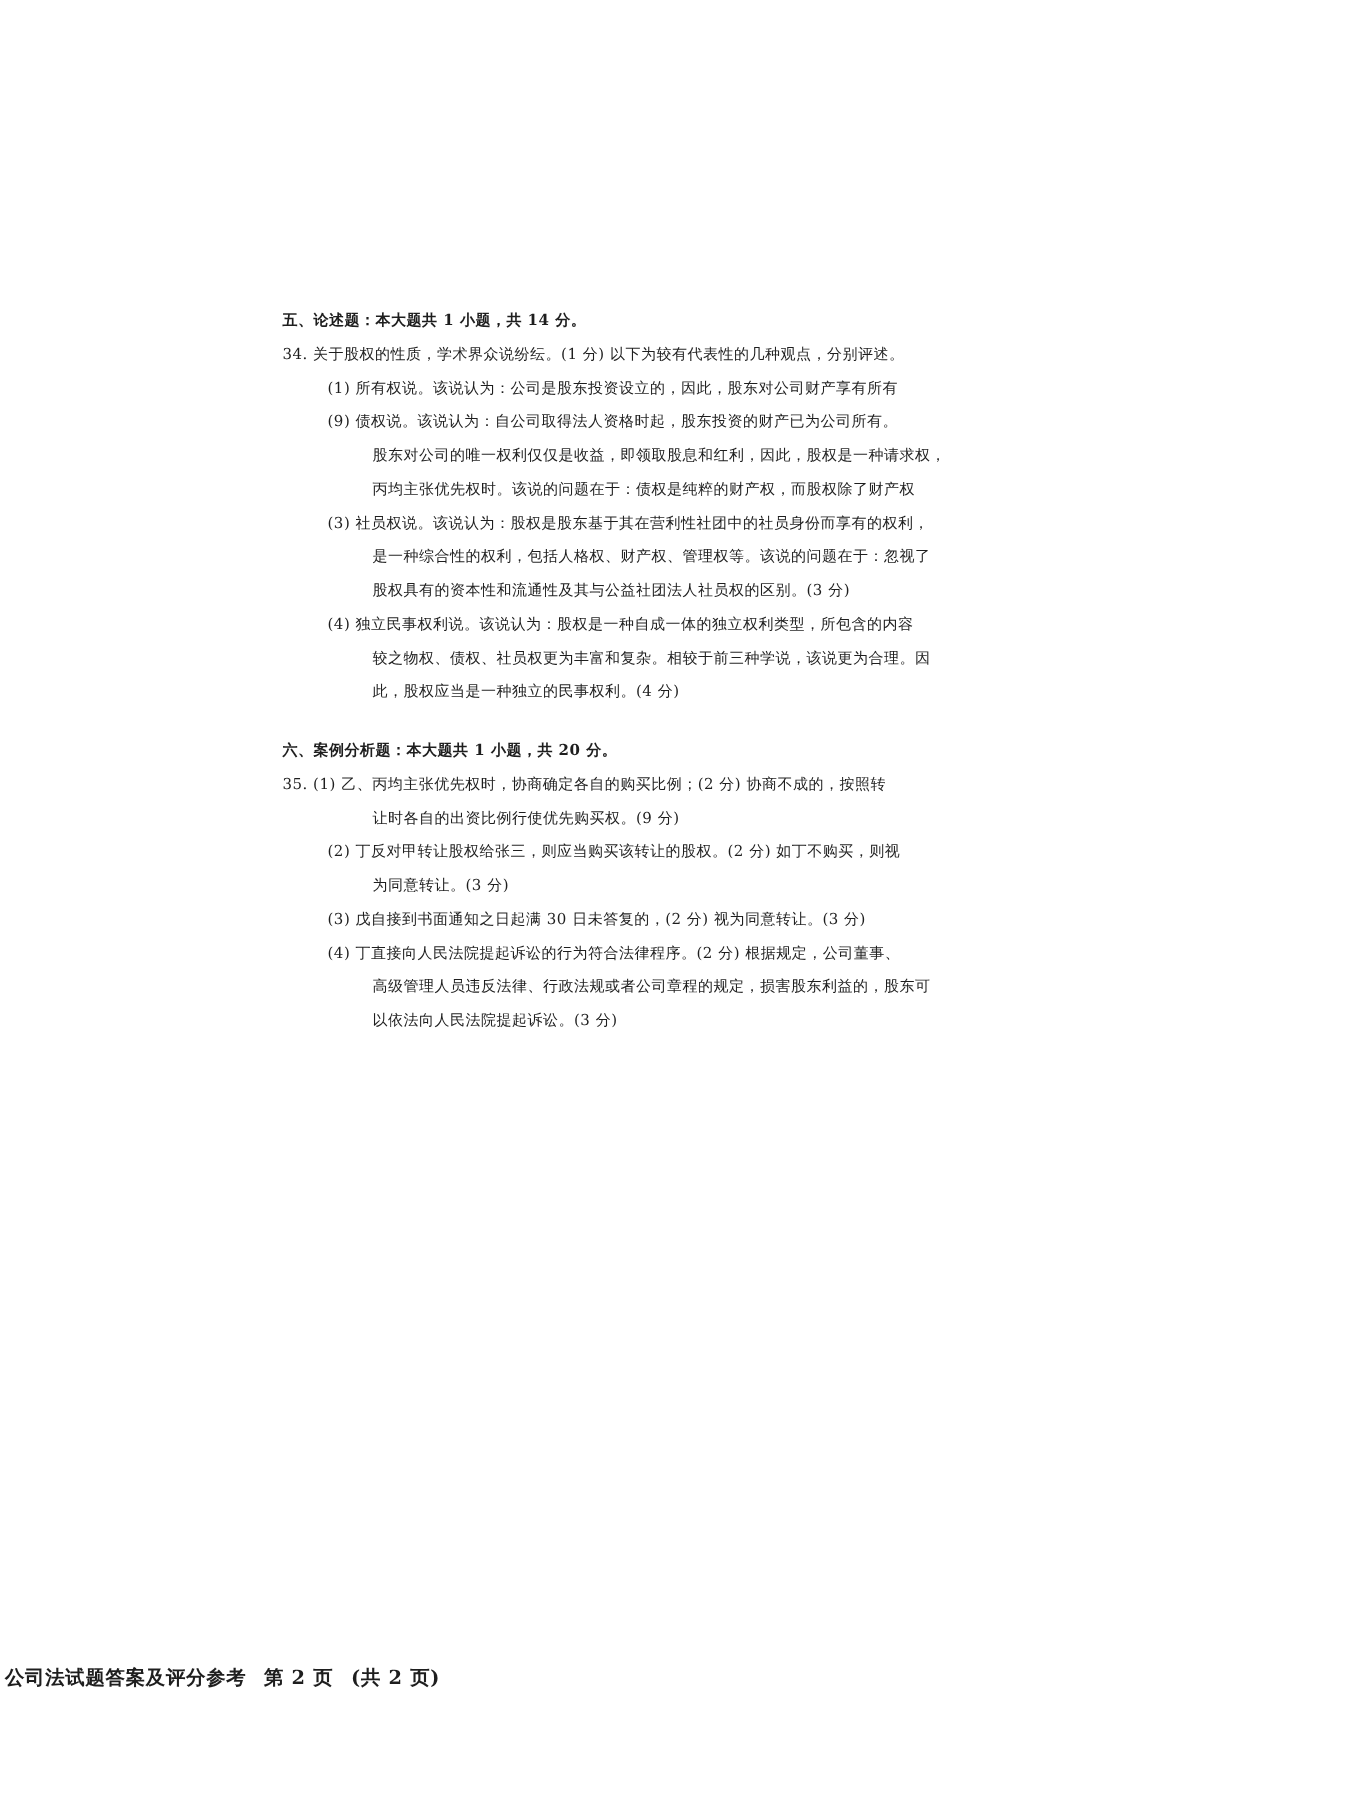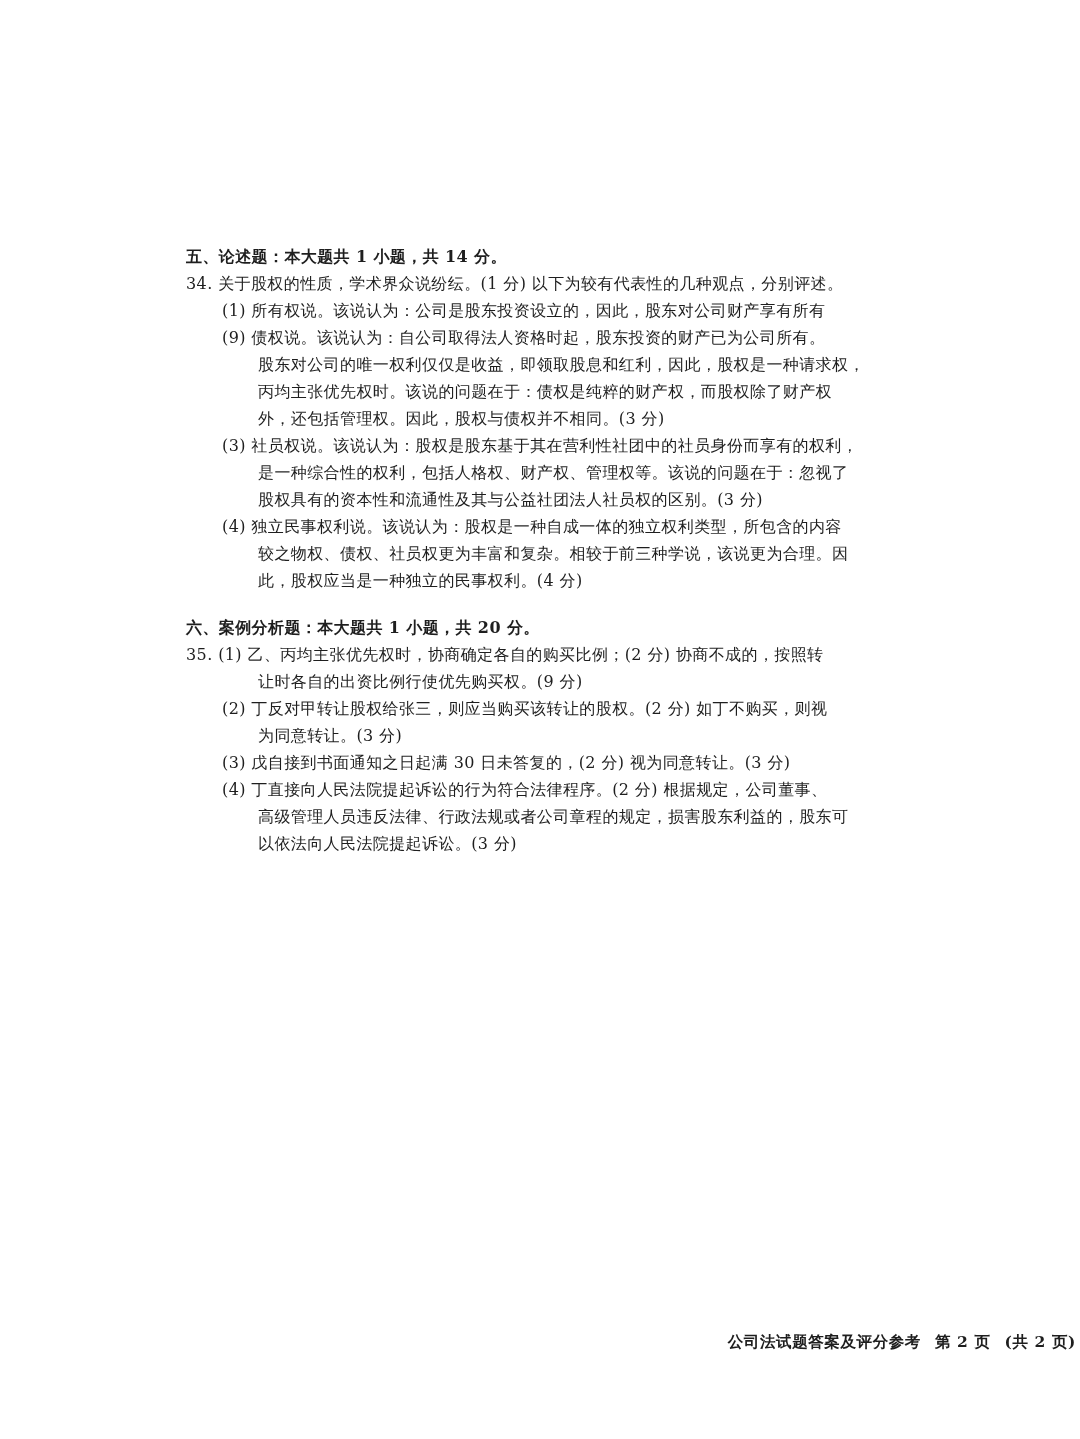--- a/index.html
+++ b/index.html
@@ -1,46 +1,45 @@
 <!DOCTYPE html>
 <html><head>
 <meta charset="utf-8">
 <style>
   html, body { margin:0; padding:0; background:#ffffff; }
   body { width:1080px; height:1439px; position:relative; overflow:hidden;
          font-family:"DejaVu Serif", "Liberation Serif", serif; color:#1e1e1e; }
   .page { position:absolute; left:186px; top:243px; width:712px; }
-  .line { font-size:16px; line-height:27px; height:27px; white-space:nowrap;
-          letter-spacing:0.4px; text-align:justify; }
+  .line { font-size:12px; line-height:27px; height:27px; white-space:nowrap;
+          letter-spacing:0.4px; text-align:justify;margin-left:40px; }
   .sec { font-weight:bold; }
   .q { }
   .item { padding-left:36px; }
   .cont { padding-left:72px; }
   .gap { height:20px; }
-  .footer { position:absolute; top:1332px; left:0; width:1080px; text-align:right;
+  .footer { position:absolute; top:1332px; left:0; width:1080px; text-align:left;
             font-size:15.5px; font-weight:bold; letter-spacing:0.6px; }
   .footer span { margin:0 4px; }
 </style>
 </head>
 <body>
 
 <div class="page">
 
   <div class="line sec">五、论述题：本大题共 1 小题，共 14 分。</div>
   <div class="line q">34. 关于股权的性质，学术界众说纷纭。(1 分) 以下为较有代表性的几种观点，分别评述。</div>
 
   <div>
     <div class="line item">(1) 所有权说。该说认为：公司是股东投资设立的，因此，股东对公司财产享有所有</div>
   </div>
 
   <div>
     <div class="line item">(9) 债权说。该说认为：自公司取得法人资格时起，股东投资的财产已为公司所有。</div>
     <div class="line cont">股东对公司的唯一权利仅仅是收益，即领取股息和红利，因此，股权是一种请求权，</div>
     <div class="line cont">丙均主张优先权时。该说的问题在于：债权是纯粹的财产权，而股权除了财产权</div>
-    <div class="line cont">外，还包括管理权。因此，股权与债权并不相同。(3 分)</div>
   </div>
 
   <div>
     <div class="line item">(3) 社员权说。该说认为：股权是股东基于其在营利性社团中的社员身份而享有的权利，</div>
     <div class="line cont">是一种综合性的权利，包括人格权、财产权、管理权等。该说的问题在于：忽视了</div>
     <div class="line cont">股权具有的资本性和流通性及其与公益社团法人社员权的区别。(3 分)</div>
   </div>
 
   <div>
     <div class="line item">(4) 独立民事权利说。该说认为：股权是一种自成一体的独立权利类型，所包含的内容</div>

